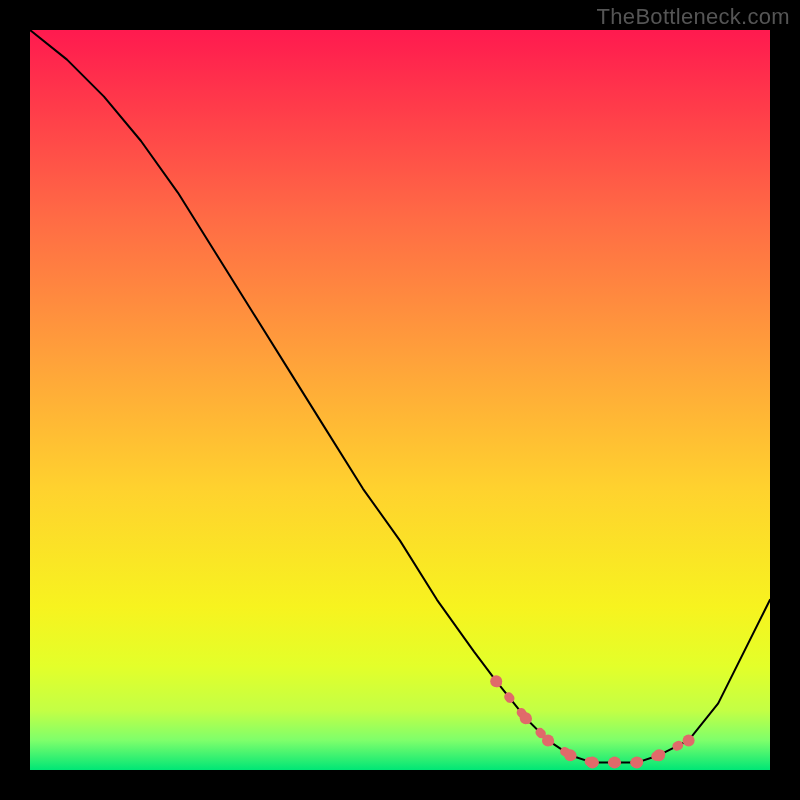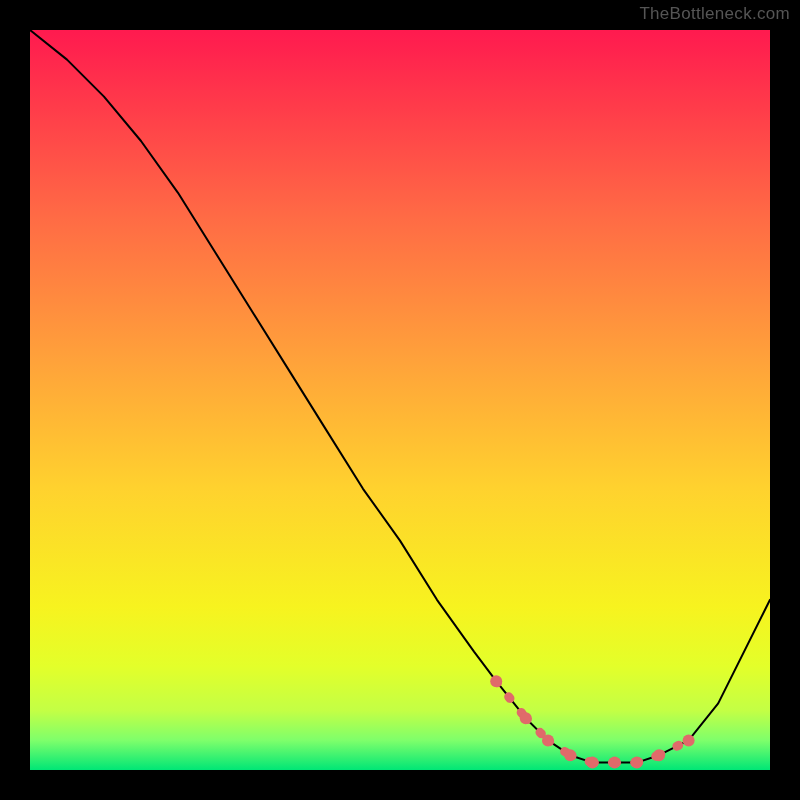--- a/index.html
+++ b/index.html
@@ -22,21 +22,21 @@
     top: 0;
     width: 800px;
     height: 800px;
     display: block;
   }
   .watermark {
     position: absolute;
     top: 4px;
     right: 10px;
     color: #555555;
-    font-size: 17px;
+    font-size: 22px;
     font-weight: 500;
     letter-spacing: 0.3px;
     pointer-events: none;
   }
 </style>
 </head>
 <body>
 
 <div class="stage">
 

